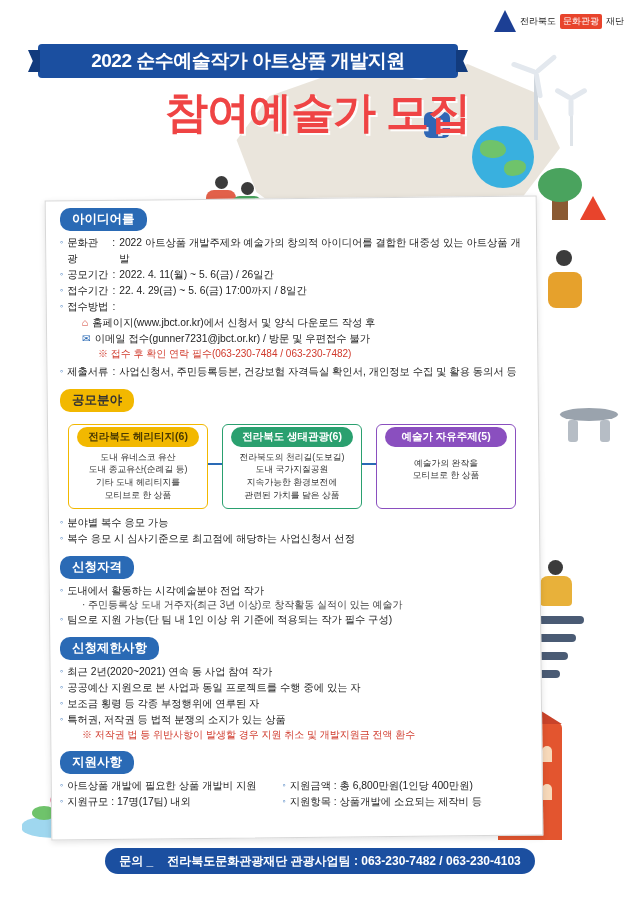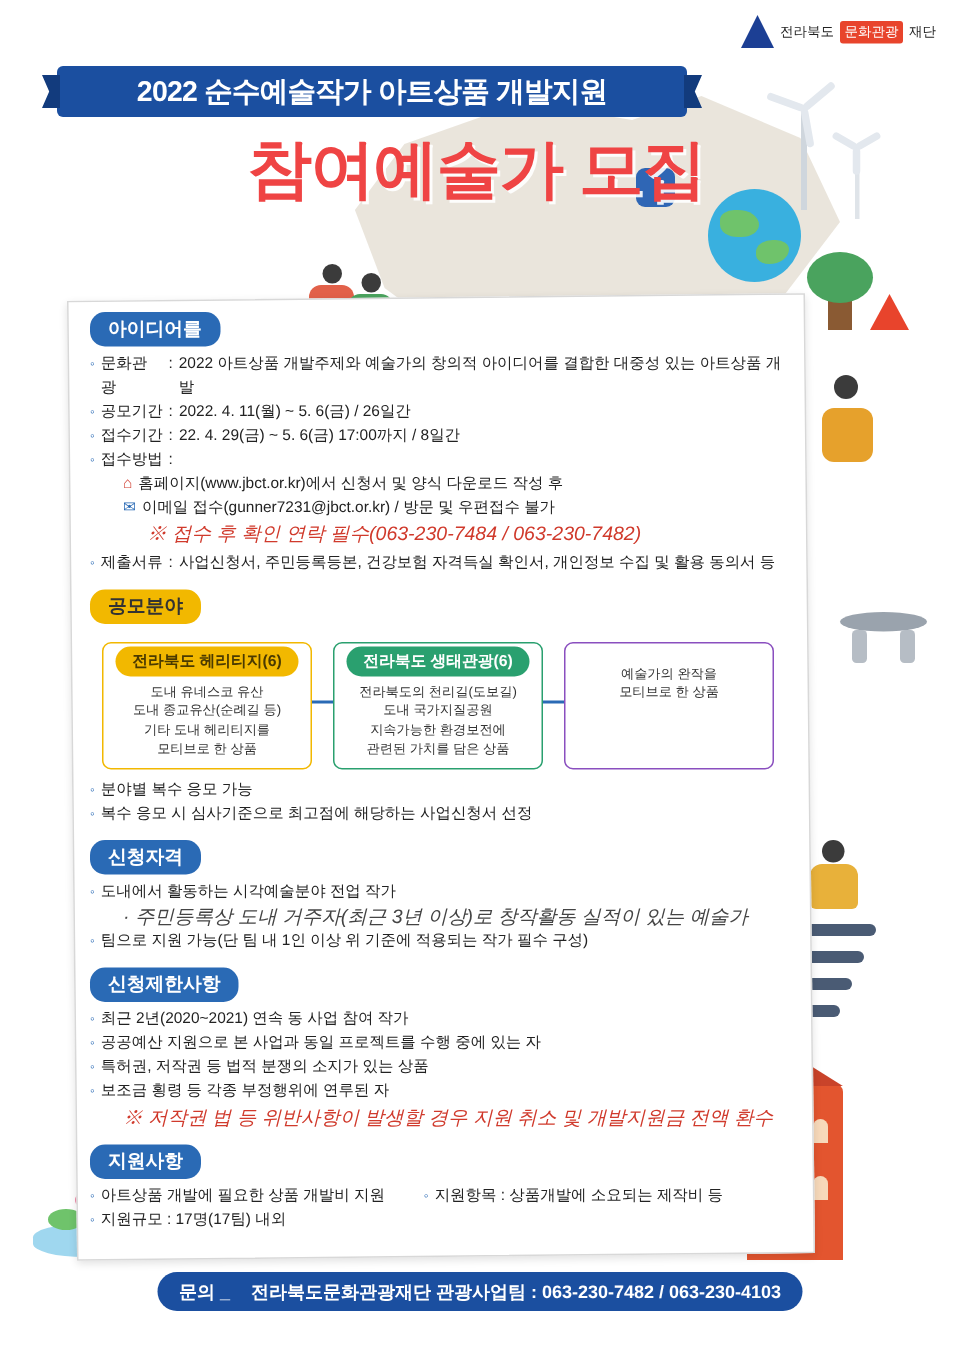--- a/index.html
+++ b/index.html
@@ -65,21 +65,21 @@
   .cardinner { position:absolute; left:60px; top:208px; width:470px; height:625px; }
 
   .sectag {
     display:inline-block; background:#2a6ab5; color:#fff; font-size:12.5px; font-weight:bold;
     padding:3px 12px; border-radius:10px; margin-bottom:4px;
   }
   .sectag.yellow { background:#f2b800; color:#333; }
   .bodyrow { font-size:10.3px; color:#222; line-height:1.55; display:flex; gap:4px; align-items:flex-start;}
   .bul { color:#2a6ab5; font-size:9px; line-height:1.7; }
   .bul.ring::before { content:"◦"; }
-  .note { font-size:13px; color:#444;font-style:italic; }
+  .note { font-size:10px; color:#444; }
   .red { color:#d03a2c; }
 
   .sec { margin-bottom:9px; }
 
   
   .boxes { display:flex; align-items:stretch; gap:0; margin:8px 0 6px 8px; position:relative;}
   .box { width:140px; border-radius:6px; padding:4px 4px 6px; text-align:center; }
   .boxhdr { font-size:10.5px; font-weight:bold; color:#fff; border-radius:10px; padding:3px 4px; margin:-2px 4px 4px; }
   .box.b1 { border:1.5px solid #f2b800; }
   .box.b1 .boxhdr { background:#f2b800; color:#4a3a00; }
@@ -288,20 +288,21 @@
         <div class="connector" style="left:140px;"></div>
         <div class="box b2">
           <div class="boxhdr">전라북도 생태관광(6)</div>
           <div class="boxtxt">전라북도의 천리길(도보길)</div>
           <div class="boxtxt">도내 국가지질공원</div>
           <div class="boxtxt">지속가능한 환경보전에</div>
           <div class="boxtxt">관련된 가치를 담은 상품</div>
         </div>
         <div class="connector" style="left:294px;"></div>
         <div class="box b3">
+          <div class="boxhdr">예술가 자유주제(5)</div>
           <div class="boxtxt" style="margin-top:10px;">예술가의 완작을</div>
           <div class="boxtxt">모티브로 한 상품</div>
         </div>
       </div>
 
       <div class="bodyrow">
         <span class="bul ring"></span>
         <span>분야별 복수 응모 가능</span>
       </div>
       <div class="bodyrow">
@@ -328,45 +329,49 @@
       <div class="bodyrow">
         <span class="bul ring"></span>
         <span>최근 2년(2020~2021) 연속 동 사업 참여 작가</span>
       </div>
       <div class="bodyrow">
         <span class="bul ring"></span>
         <span>공공예산 지원으로 본 사업과 동일 프로젝트를 수행 중에 있는 자</span>
       </div>
       <div class="bodyrow">
         <span class="bul ring"></span>
+        <span>보조금 횡령 등 각종 부정행위에 연루된 자</span>
+      </div>
+      <div class="bodyrow">
+        <span class="bul ring"></span>
         <span>특허권, 저작권 등 법적 분쟁의 소지가 있는 상품</span>
-      </div>
-      <div class="bodyrow">
-        <span class="bul ring"></span>
-        <span>보조금 횡령 등 각종 부정행위에 연루된 자</span>
       </div>
       <div class="note red" style="margin-left:22px;">※ 저작권 법 등 위반사항이 발생할 경우 지원 취소 및 개발지원금 전액 환수</div>
     </div>
 
     <div class="sec">
       <div class="sectag">지원사항</div>
       <div class="twocol">
         <div>
           <div class="bodyrow">
             <span class="bul ring"></span>
             <span>아트상품 개발에 필요한 상품 개발비 지원</span>
           </div>
           <div class="bodyrow">
             <span class="bul ring"></span>
             <span>지원규모 : 17명(17팀) 내외</span>
           </div>
         </div>
         <div>
           <div class="bodyrow">
             <span class="bul ring"></span>
+            <span>지원금액 : 총 6,800만원(1인당 400만원)</span>
+          </div>
+          <div class="bodyrow">
+            <span class="bul ring"></span>
             <span>지원항목 : 상품개발에 소요되는 제작비 등</span>
           </div>
         </div>
       </div>
     </div>
 
   </div>
 
   <div class="footer">
     <span style="margin-right:14px;">문의 _</span>

